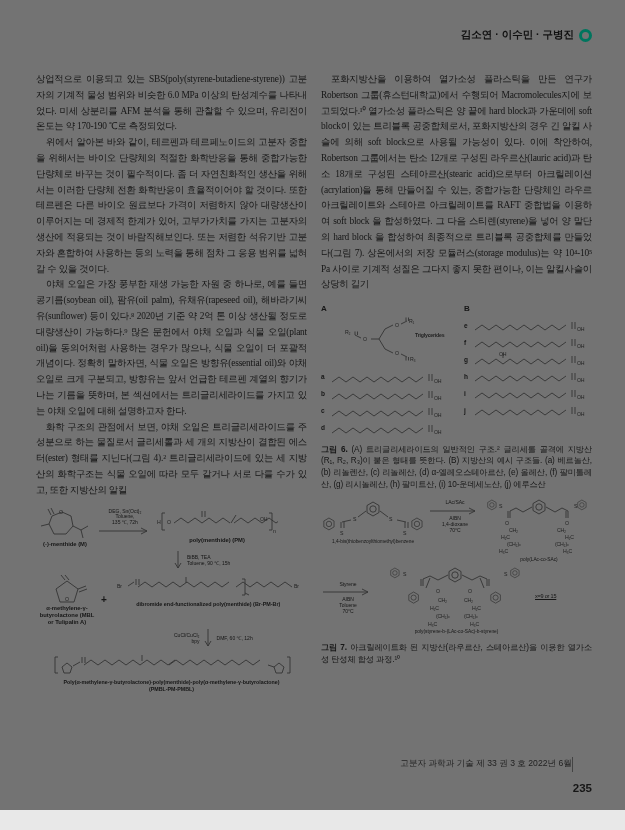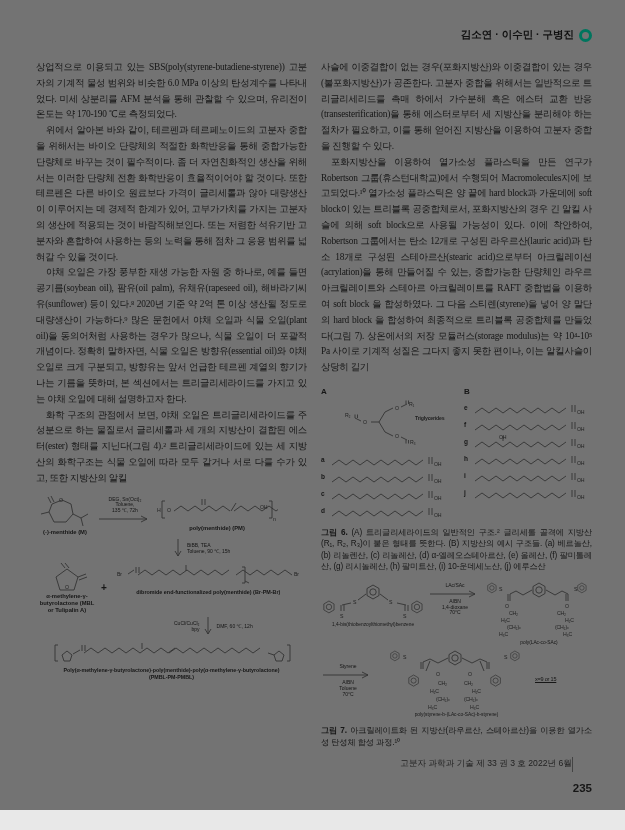--- a/index.html
+++ b/index.html
@@ -3,21 +3,21 @@
 <meta charset="utf-8">
 <style>
   html,body{margin:0;padding:0;background:#e8e8e8;}
   .page{position:relative;width:625px;height:810px;background:#737373;margin:0 auto;
         overflow:hidden;font-family:"Liberation Serif",serif;color:#161616;}
   
   .header{position:absolute;top:28px;right:33px;display:flex;align-items:center;gap:5px;}
   .authors{font-family:"Liberation Sans",sans-serif;font-weight:bold;font-size:10.5px;color:#111;}
   .orcid{width:7px;height:7px;border:3px solid #00755e;border-radius:50%;display:inline-block;}
   
-  .columns{position:absolute;top:60px;left:36px;right:33px;display:flex;gap:14px;}
+  .columns{position:absolute;top:72px;left:36px;right:33px;display:flex;gap:14px;}
   .col{width:271px;font-size:9.4px;line-height:15.8px;text-align:justify;letter-spacing:-0.2px;}
   .col p{margin:0;}
   .ind{text-indent:10px;}
   .sec{font-family:"Liberation Sans",sans-serif;font-size:10.6px;font-weight:bold;margin:9px 0 4px 0;letter-spacing:0;}
   
   figure{margin:0;}
   .fig{margin-top:8px;}
   .caption{font-family:"Liberation Sans",sans-serif;font-size:8.2px;line-height:11.6px;
            text-align:justify;margin-top:7px;letter-spacing:-0.1px;}
   .caption b{font-weight:bold;}
@@ -67,21 +67,21 @@
 
   <div class="header">
     <span class="authors">김소연 · 이수민 · 구병진</span>
     <span class="orcid"></span>
   </div>
 
   <div class="columns">
 
     <div class="col">
       <p>상업적으로 이용되고 있는 SBS(poly(styrene-butadiene-styrene)) 고분자의 기계적 물성 범위와 비슷한 6.0 MPa 이상의 탄성계수를 나타내었다. 미세 상분리를 AFM 분석을 통해 관찰할 수 있으며, 유리전이온도는 약 170-190 ℃로 측정되었다.</p>
-      <p class="ind">위에서 알아본 바와 같이, 테르펜과 테르페노이드의 고분자 중합을 위해서는 바이오 단량체의 적절한 화학반응을 통해 중합가능한 단량체로 바꾸는 것이 필수적이다. 좀 더 자연친화적인 생산을 위해서는 이러한 단량체 전환 화학반응이 효율적이어야 할 것이다. 또한 테르펜은 다른 바이오 원료보다 가격이 글리세롤과 않아 대량생산이 이루어지는 데 경제적 한계가 있어, 고부가가치를 가지는 고분자의 생산에 적용되는 것이 바람직해보인다. 또는 저렴한 석유기반 고분자와 혼합하여 사용하는 등의 노력을 통해 점차 그 응용 범위를 넓혀갈 수 있을 것이다.</p>
+      <p class="ind">위에서 알아본 바와 같이, 테르펜과 테르페노이드의 고분자 중합을 위해서는 바이오 단량체의 적절한 화학반응을 통해 중합가능한 단량체로 바꾸는 것이 필수적이다. 좀 더 자연친화적인 생산을 위해서는 이러한 단량체 전환 화학반응이 효율적이어야 할 것이다. 또한 테르펜은 다른 바이오 원료보다 가격이 저렴하지 않아 대량생산이 이루어지는 데 경제적 한계가 있어, 고부가가치를 가지는 고분자의 생산에 적용되는 것이 바람직해보인다. 또는 저렴한 석유기반 고분자와 혼합하여 사용하는 등의 노력을 통해 점차 그 응용 범위를 넓혀갈 수 있을 것이다.</p>
       <p class="ind">야채 오일은 가장 풍부한 재생 가능한 자원 중 하나로, 예를 들면 콩기름(soybean oil), 팜유(oil palm), 유채유(rapeseed oil), 해바라기씨유(sunflower) 등이 있다.⁸ 2020년 기준 약 2억 톤 이상 생산될 정도로 대량생산이 가능하다.⁹ 많은 문헌에서 야채 오일과 식물 오일(plant oil)을 동의어처럼 사용하는 경우가 많으나, 식물 오일이 더 포괄적 개념이다. 정확히 말하자면, 식물 오일은 방향유(essential oil)와 야채 오일로 크게 구분되고, 방향유는 앞서 언급한 테르펜 계열의 향기가 나는 기름을 뜻하며, 본 섹션에서는 트리글리세라이드를 가지고 있는 야채 오일에 대해 설명하고자 한다.</p>
       <p class="ind">화학 구조의 관점에서 보면, 야채 오일은 트리글리세라이드를 주 성분으로 하는 물질로서 글리세롤과 세 개의 지방산이 결합된 에스터(ester) 형태를 지닌다(그림 4).² 트리글리세라이드에 있는 세 지방산의 화학구조는 식물 오일에 따라 모두 같거나 서로 다를 수가 있고, 또한 지방산의 알킬</p>
 
       <figure class="fig">
         <div class="row">
           <div class="unit">
             <svg class="chem" width="58" height="34">
               <polygon points="16,9 26,5 35,9 37,19 30,27 18,27 13,17"></polygon>
               <path d="M15,8 l-3,-6 M18,7 l-3,-6 M13,17 l-8,2 M37,19 l8,4 M45,23 l7,-4 M45,23 l2,8"></path>
               <text x="23" y="7">O</text>
@@ -177,21 +177,20 @@
           <div class="chemlabel" style="font-size:5.3px">
             <div>Poly(α-methylene-γ-butyrolactone)-poly(menthide)-poly(α-methylene-γ-butyrolactone)</div>
             <div>(PMBL-PM-PMBL)</div>
           </div>
         </div>
 
       </figure>
     </div>
 
     <div class="col">
-      <p>사슬에 이중결합이 없는 경우(포화지방산)와 이중결합이 있는 경우(불포화지방산)가 공존한다. 고분자 중합을 위해서는 일반적으로 트리글리세리드를 촉매 하에서 가수분해 혹은 에스터 교환 반응(transesterification)을 통해 에스터로부터 세 지방산을 분리해야 하는 절차가 필요하고, 이를 통해 얻어진 지방산을 이용하여 고분자 중합을 진행할 수 있다.</p>
       <p class="ind">포화지방산을 이용하여 열가소성 플라스틱을 만든 연구가 Robertson 그룹(휴스턴대학교)에서 수행되어 Macromolecules지에 보고되었다.¹⁰ 열가소성 플라스틱은 양 끝에 hard block과 가운데에 soft block이 있는 트리블록 공중합체로서, 포화지방산의 경우 긴 알킬 사슬에 의해 soft block으로 사용될 가능성이 있다. 이에 착안하여, Robertson 그룹에서는 탄소 12개로 구성된 라우르산(lauric acid)과 탄소 18개로 구성된 스테아르산(stearic acid)으로부터 아크릴레이션(acrylation)을 통해 만들어질 수 있는, 중합가능한 단량체인 라우르 아크릴레이트와 스테아르 아크릴레이트를 RAFT 중합법을 이용하여 soft block 을 합성하였다. 그 다음 스티렌(styrene)을 넣어 양 말단의 hard block 을 합성하여 최종적으로 트리블록 공중합체를 만들었다(그림 7). 상온에서의 저장 모듈러스(storage modulus)는 약 10⁴-10⁵ Pa 사이로 기계적 성질은 그다지 좋지 못한 편이나, 이는 알킬사슬이 상당히 길기</p>
 
       <figure class="fig">
         <div class="fig6grid">
           <div style="width:140px">
             <span class="pl">A</span>
             <svg class="chem" width="138" height="46">
               <path d="M64,12 L58,22 L64,32 M64,12 L72,8 M58,22 L50,22 M64,32 L72,36"></path>
               <text x="74" y="10">O</text>
               <text x="42" y="24">O</text>

